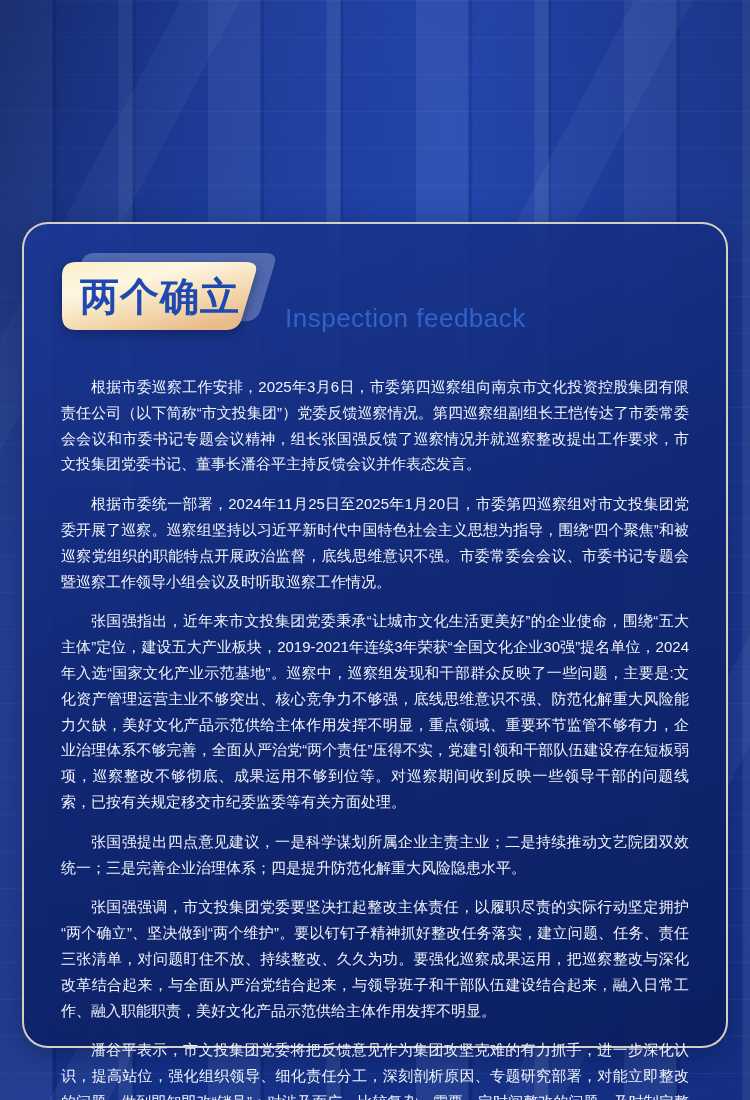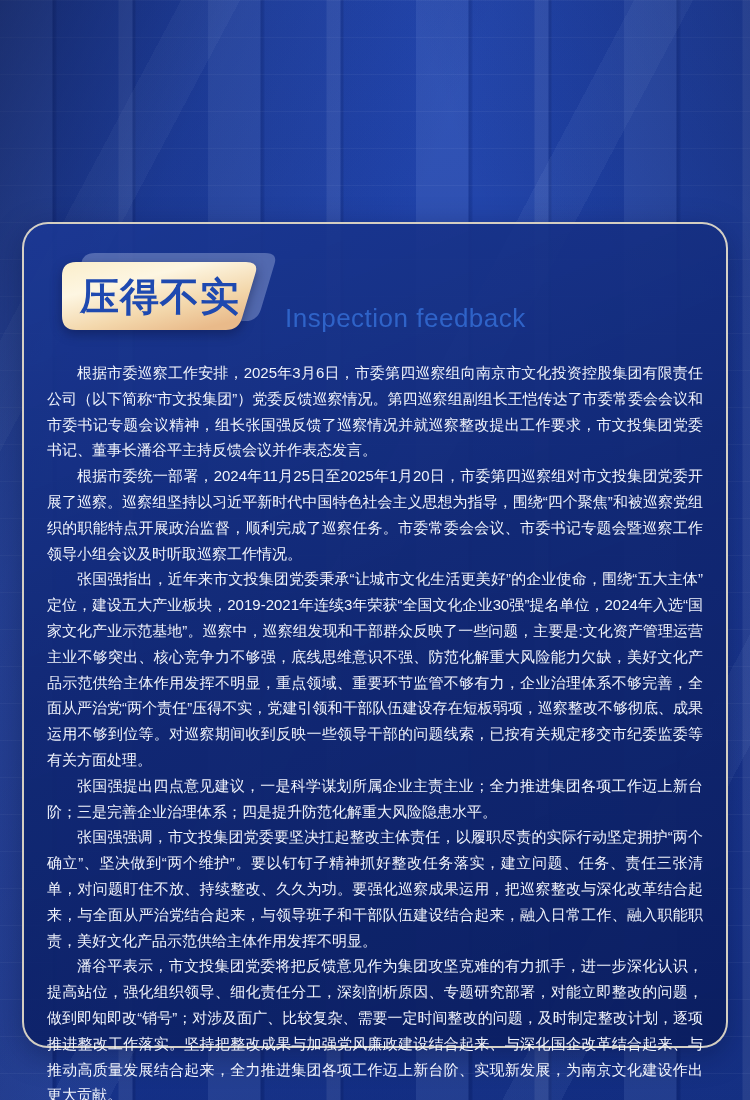--- a/index.html
+++ b/index.html
@@ -54,21 +54,21 @@
   .badge-subtitle{
     position:absolute;left:225px;top:56px;
     font-size:26px;line-height:28px;font-weight:400;
     color:#2f63c8;letter-spacing:0.5px;white-space:nowrap;
   }
   .article{
     position:absolute;left:23px;right:23px;top:136px;
     font-size:15px;line-height:25.8px;color:#f0f3fb;
     text-align:justify;
   }
-  .para{margin:0;text-indent:2em;}
+  .para{margin:14px;text-indent:2em;}
 </style>
 </head>
 <body>
 
 <div class="page">
   <div class="bg glass-columns"></div>
   <div class="bg glass-rows"></div>
   <div class="bg diag-streaks"></div>
   <div class="bg diag-shade"></div>
 
@@ -80,27 +80,27 @@
           <linearGradient id="goldGrad" x1="0" y1="0" x2="0.7" y2="1">
             <stop offset="0%" stop-color="#fbeecb"></stop>
             <stop offset="35%" stop-color="#fdf6e2"></stop>
             <stop offset="72%" stop-color="#f3d7ab"></stop>
             <stop offset="100%" stop-color="#e9ba8a"></stop>
           </linearGradient>
         </defs>
         <path class="badge-back" transform="translate(19,-9)" d="M16,14 L186,14 Q199,14 195.5,25 L182,70 Q178.5,82 166,82 L16,82 Q2,82 2,68 L2,28 Q2,14 16,14 Z" fill="rgba(205,218,248,0.32)"></path>
         <path class="badge-front" d="M16,14 L186,14 Q199,14 195.5,25 L182,70 Q178.5,82 166,82 L16,82 Q2,82 2,68 L2,28 Q2,14 16,14 Z" fill="url(#goldGrad)"></path>
       </svg>
-      <div class="badge-title">压得不实</div>
+      <div class="badge-title">两个确立</div>
       <div class="badge-subtitle">Inspection feedback</div>
     </div>
 
     <div class="article">
         <p class="para">根据市委巡察工作安排，2025年3月6日，市委第四巡察组向南京市文化投资控股集团有限责任公司（以下简称“市文投集团”）党委反馈巡察情况。第四巡察组副组长王恺传达了市委常委会会议和市委书记专题会议精神，组长张国强反馈了巡察情况并就巡察整改提出工作要求，市文投集团党委书记、董事长潘谷平主持反馈会议并作表态发言。</p>
-        <p class="para">根据市委统一部署，2024年11月25日至2025年1月20日，市委第四巡察组对市文投集团党委开展了巡察。巡察组坚持以习近平新时代中国特色社会主义思想为指导，围绕“四个聚焦”和被巡察党组织的职能特点开展政治监督，顺利完成了巡察任务。市委常委会会议、市委书记专题会暨巡察工作领导小组会议及时听取巡察工作情况。</p>
+        <p class="para">根据市委统一部署，2024年11月25日至2025年1月20日，市委第四巡察组对市文投集团党委开展了巡察。巡察组坚持以习近平新时代中国特色社会主义思想为指导，围绕“四个聚焦”和被巡察党组织的职能特点开展政治监督，底线思维意识不强。市委常委会会议、市委书记专题会暨巡察工作领导小组会议及时听取巡察工作情况。</p>
         <p class="para">张国强指出，近年来市文投集团党委秉承“让城市文化生活更美好”的企业使命，围绕“五大主体”定位，建设五大产业板块，2019-2021年连续3年荣获“全国文化企业30强”提名单位，2024年入选“国家文化产业示范基地”。巡察中，巡察组发现和干部群众反映了一些问题，主要是:文化资产管理运营主业不够突出、核心竞争力不够强，底线思维意识不强、防范化解重大风险能力欠缺，美好文化产品示范供给主体作用发挥不明显，重点领域、重要环节监管不够有力，企业治理体系不够完善，全面从严治党“两个责任”压得不实，党建引领和干部队伍建设存在短板弱项，巡察整改不够彻底、成果运用不够到位等。对巡察期间收到反映一些领导干部的问题线索，已按有关规定移交市纪委监委等有关方面处理。</p>
-        <p class="para">张国强提出四点意见建议，一是科学谋划所属企业主责主业；全力推进集团各项工作迈上新台阶；三是完善企业治理体系；四是提升防范化解重大风险隐患水平。</p>
+        <p class="para">张国强提出四点意见建议，一是科学谋划所属企业主责主业；二是持续推动文艺院团双效统一；三是完善企业治理体系；四是提升防范化解重大风险隐患水平。</p>
         <p class="para">张国强强调，市文投集团党委要坚决扛起整改主体责任，以履职尽责的实际行动坚定拥护“两个确立”、坚决做到“两个维护”。要以钉钉子精神抓好整改任务落实，建立问题、任务、责任三张清单，对问题盯住不放、持续整改、久久为功。要强化巡察成果运用，把巡察整改与深化改革结合起来，与全面从严治党结合起来，与领导班子和干部队伍建设结合起来，融入日常工作、融入职能职责，美好文化产品示范供给主体作用发挥不明显。</p>
         <p class="para">潘谷平表示，市文投集团党委将把反馈意见作为集团攻坚克难的有力抓手，进一步深化认识，提高站位，强化组织领导、细化责任分工，深刻剖析原因、专题研究部署，对能立即整改的问题，做到即知即改“销号”；对涉及面广、比较复杂、需要一定时间整改的问题，及时制定整改计划，逐项推进整改工作落实。坚持把整改成果与加强党风廉政建设结合起来、与深化国企改革结合起来、与推动高质量发展结合起来，全力推进集团各项工作迈上新台阶、实现新发展，为南京文化建设作出更大贡献。</p>
       </div>
 
   </section>
 </div>
 
 </body></html>

